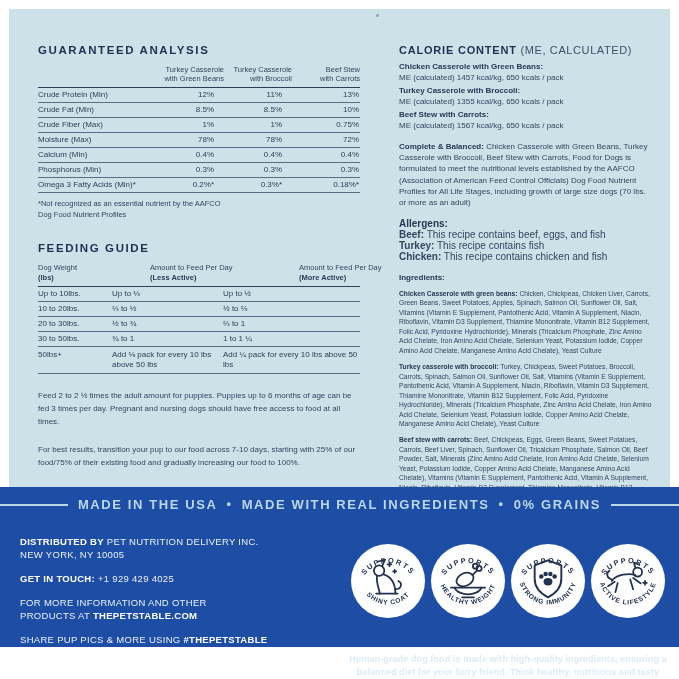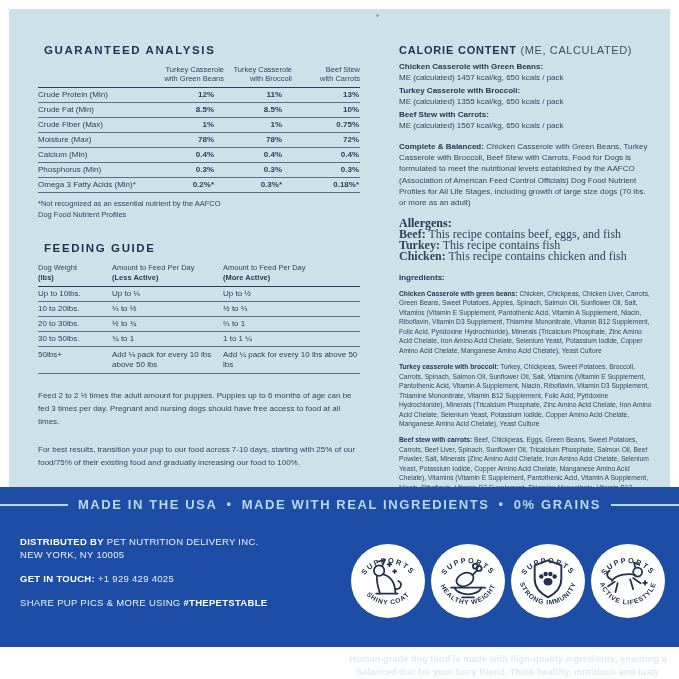--- a/index.html
+++ b/index.html
@@ -6,53 +6,53 @@
   body{
     width:679px;height:679px;position:relative;background:#ffffff;
     font-family:"Liberation Sans", sans-serif;color:#2b3d57;overflow:hidden;
     -webkit-font-smoothing:antialiased;
   }
   .panel{position:absolute;left:9px;top:9px;width:661px;height:478px;background:#cde1e9;}
   .speck{position:absolute;left:376px;top:14px;width:3px;height:3px;border-radius:50%;background:#8fa6b4;}
 
   
   .left-col{position:absolute;left:38px;top:44px;width:322px;}
-  .sec-title{font-size:11.5px;font-weight:bold;letter-spacing:1.6px;color:#1f3050;margin:0 0 9px 6px;}
+  .sec-title{font-size:11.5px;font-weight:bold;letter-spacing:1.6px;color:#1f3050;margin:0 0 9px 0;}
 
   .ga-header{display:grid;grid-template-columns:118px 68px 68px 68px;
     border-bottom:1.5px solid #2b3e58;padding-bottom:4px;}
   .ga-header .hc{font-size:7.5px;line-height:9px;color:#33455f;text-align:right;}
   .ga-row{display:grid;grid-template-columns:118px 68px 68px 68px;
     font-size:8px;line-height:14px;border-bottom:0.8px solid #596d84;color:#2b3d57;}
   .ga-row .lbl{text-align:left;}
-  .ga-row .val{text-align:right;padding-right:10px;font-weight:bold;}
+  .ga-row .val{text-align:right;padding-right:10px;}
   .ga-row .val:last-child{padding-right:1px;}
   .ga-footnote{font-size:7.5px;line-height:10.5px;color:#33455f;margin-top:6px;width:195px;}
 
   .fg-block{margin-top:22px;}
   .fg-header{display:grid;grid-template-columns:74px 111px 137px;
-    border-bottom:1.5px solid #2b3e58;padding-bottom:4px;}
+    border-bottom:1.5px solid #2b3e58;padding-bottom:4px;gap:38px;}
   .fg-header .hc{font-size:7.5px;line-height:9.5px;color:#33455f;text-align:left;}
   .fg-header .hc b{color:#2b3d57;}
   .fg-row{display:grid;grid-template-columns:74px 111px 137px;
     font-size:8px;line-height:14px;border-bottom:0.8px solid #596d84;color:#2b3d57;text-align:left;}
   .fg-row .cell{padding:0;}
   .fg-row.tall{line-height:10px;padding:3px 0;}
   .fg-note{font-size:8px;line-height:13px;color:#33455f;margin-top:15px;width:322px;}
 
   
   .right-col{position:absolute;left:399px;top:44px;width:256px;}
   .cc-title{font-size:11px;font-weight:bold;letter-spacing:0.8px;color:#1f3050;margin:0 0 6px 0;}
   .cc-title .suffix{font-weight:normal;letter-spacing:0.6px;color:#3c4f69;}
   .cc-entry{margin-bottom:3px;}
   .cc-entry .nm{font-size:8px;font-weight:bold;line-height:10.5px;color:#253752;}
   .cc-entry .vl{font-size:8px;line-height:10.5px;color:#33455f;}
   .para{font-size:8px;line-height:11.2px;color:#33455f;margin-top:10px;}
   .para b{color:#253752;text-align:center;}
-  .allergens{margin-top:10px;font-size:12px;line-height:11px;color:#33455f;font-family:Liberation Serif, serif;}
+  .allergens{margin-top:10px;font-size:10px;line-height:11px;color:#33455f;}
   .allergens .ttl{font-weight:bold;color:#253752;}
   .ingredients{margin-top:11px;}
   .ingredients .ttl{font-size:8px;font-weight:bold;color:#253752;margin-bottom:4px;}
   .ing-item{font-size:6.7px;line-height:9.5px;color:#33455f;margin-bottom:4px;}
   .ing-item b{color:#253752;}
 
   
   .bottom{position:absolute;left:0;top:487px;width:679px;height:160px;background:#1d4da4;}
   .banner{position:absolute;left:0;top:10px;width:679px;display:flex;align-items:center;}
   .banner .line{flex:1;height:2px;background:#b9d8e8;}
@@ -292,20 +292,24 @@
     <div class="line"></div>
   </div>
 
   <div class="footer-left">
     <div class="blk">
       <div><b>DISTRIBUTED BY</b> <span>PET NUTRITION DELIVERY INC.</span></div>
       <div>NEW YORK, NY 10005</div>
     </div>
     <div class="blk">
       <b>GET IN TOUCH:</b> <span>+1 929 429 4025</span>
+    </div>
+    <div class="blk">
+      <div>FOR MORE INFORMATION AND OTHER</div>
+      <div><span>PRODUCTS AT</span> <b>THEPETSTABLE.COM</b></div>
     </div>
     <div class="blk">
       <span>SHARE PUP PICS &amp; MORE USING</span> <b>#THEPETSTABLE</b>
     </div>
   </div>
 
   <div class="badges-row">
       <div class="badge">
         <svg viewBox="0 0 100 100" xmlns="http://www.w3.org/2000/svg">
           <defs>

